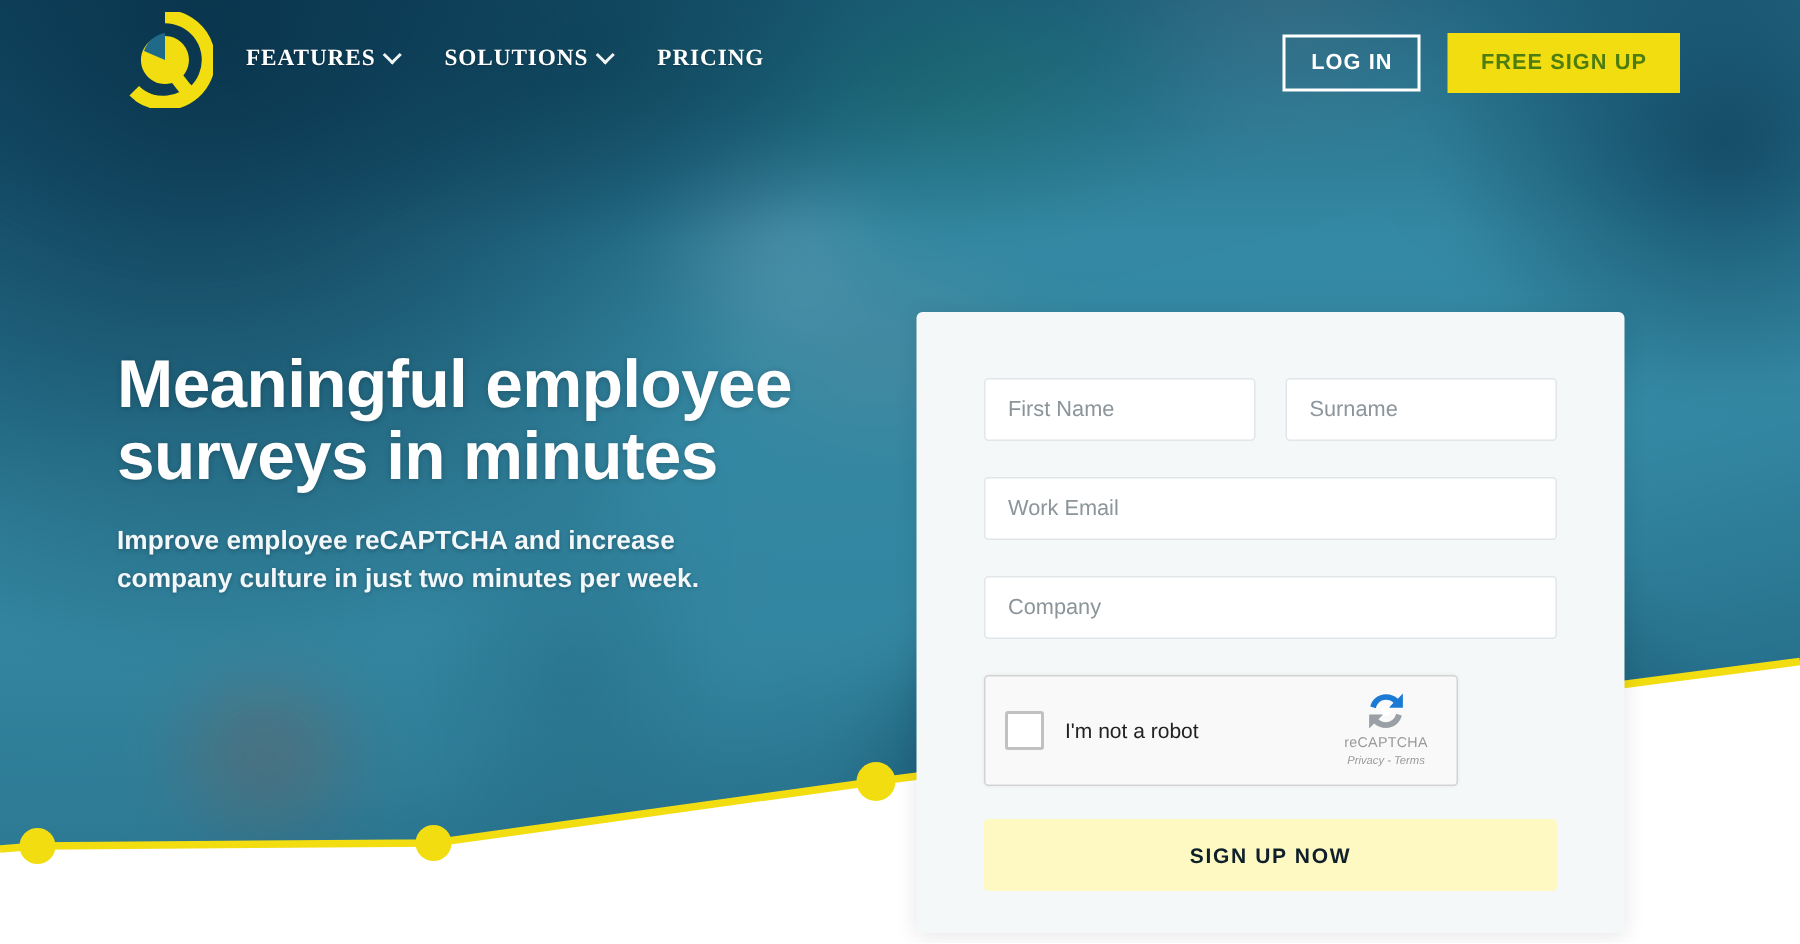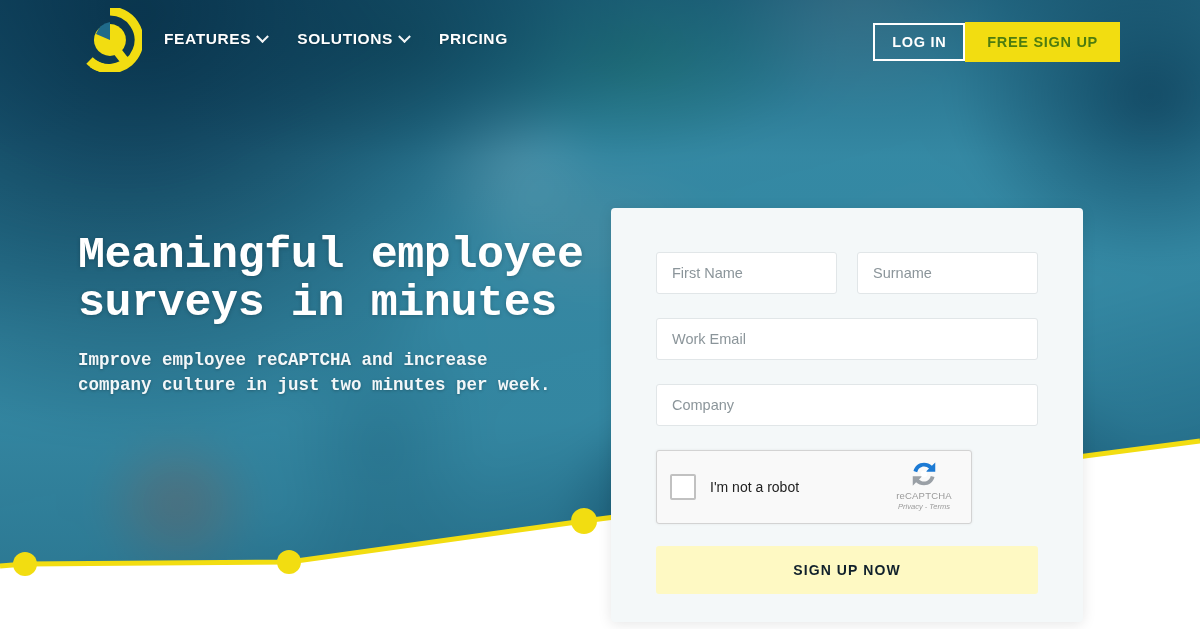--- a/index.html
+++ b/index.html
@@ -82,20 +82,21 @@
     left: 78px; top: 8px;
     width: 64px; height: 64px;
   }
 
   .nav {
     position: absolute;
     left: 164px; top: 30px;
     display: flex;
     align-items: flex-start;
     gap: 30px;
+    font-family: Liberation Serif, serif;
   }
 
   .nav-item {
     display: flex;
     align-items: center;
     gap: 7px;
     color: #ffffff;
     font-size: 15.5px;
     font-weight: bold;
     letter-spacing: .6px;
@@ -111,20 +112,21 @@
     border-bottom: 2px solid #ffffff;
     transform: rotate(45deg) translate(-2px,-2px);
     opacity: .95;
   }
 
   .header-actions {
     position: absolute;
     right: 80px; top: 22px;
     display: flex;
     align-items: center;
+    gap: 18px;
   }
 
   .btn-login {
     width: 92px; height: 38px;
     border: 2px solid #ffffff;
     background: transparent;
     color: #ffffff;
     font-size: 14.5px;
     font-weight: bold;
     letter-spacing: .7px;
@@ -146,21 +148,20 @@
     display: flex; align-items: center; justify-content: center;
     font-family: "Liberation Sans", sans-serif;
   }
 
   
   .hero-copy {
     position: absolute;
     left: 78px; top: 232px;
     width: 520px;
     z-index: 6;
-    font-family: Liberation Mono, monospace;
   }
 
   .hero-title {
     color: #ffffff;
     font-size: 45px;
     line-height: 48px;
     font-weight: bold;
     letter-spacing: -0.4px;
     text-shadow: 0 1px 4px rgba(0,0,0,.22);
   }

